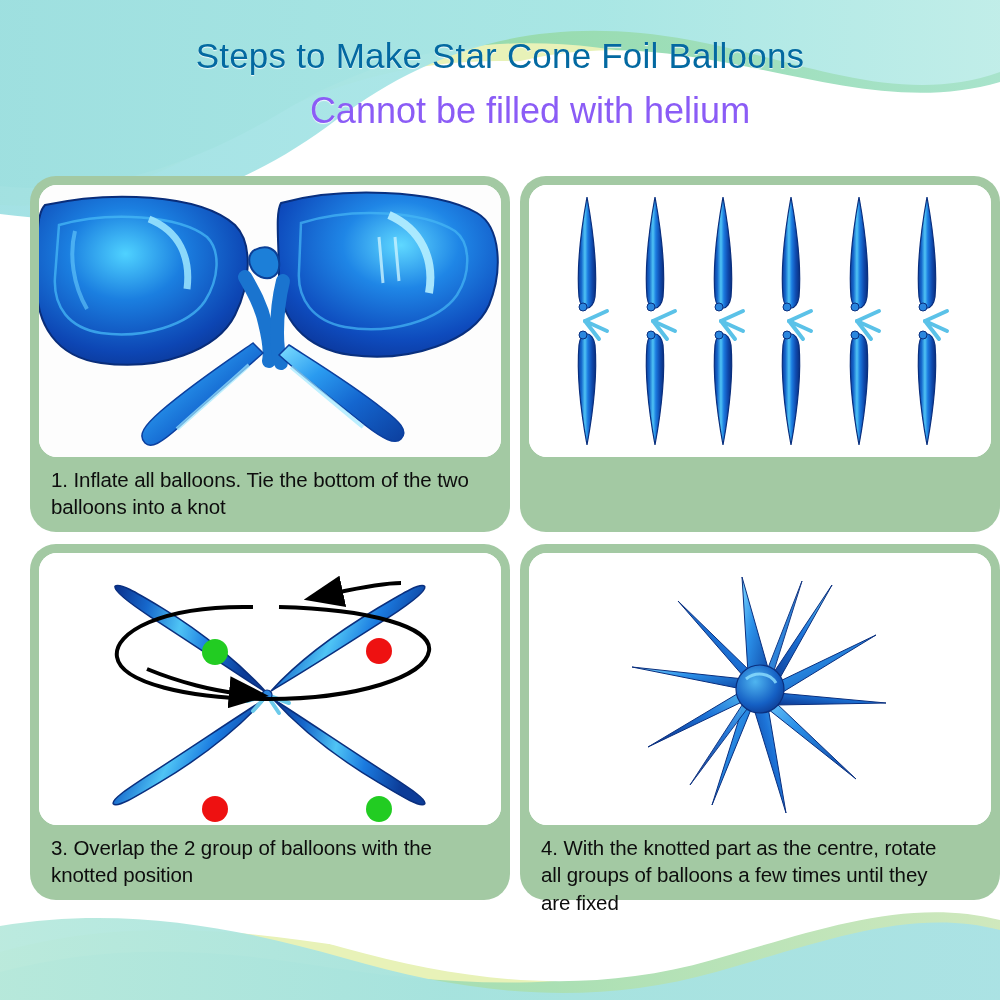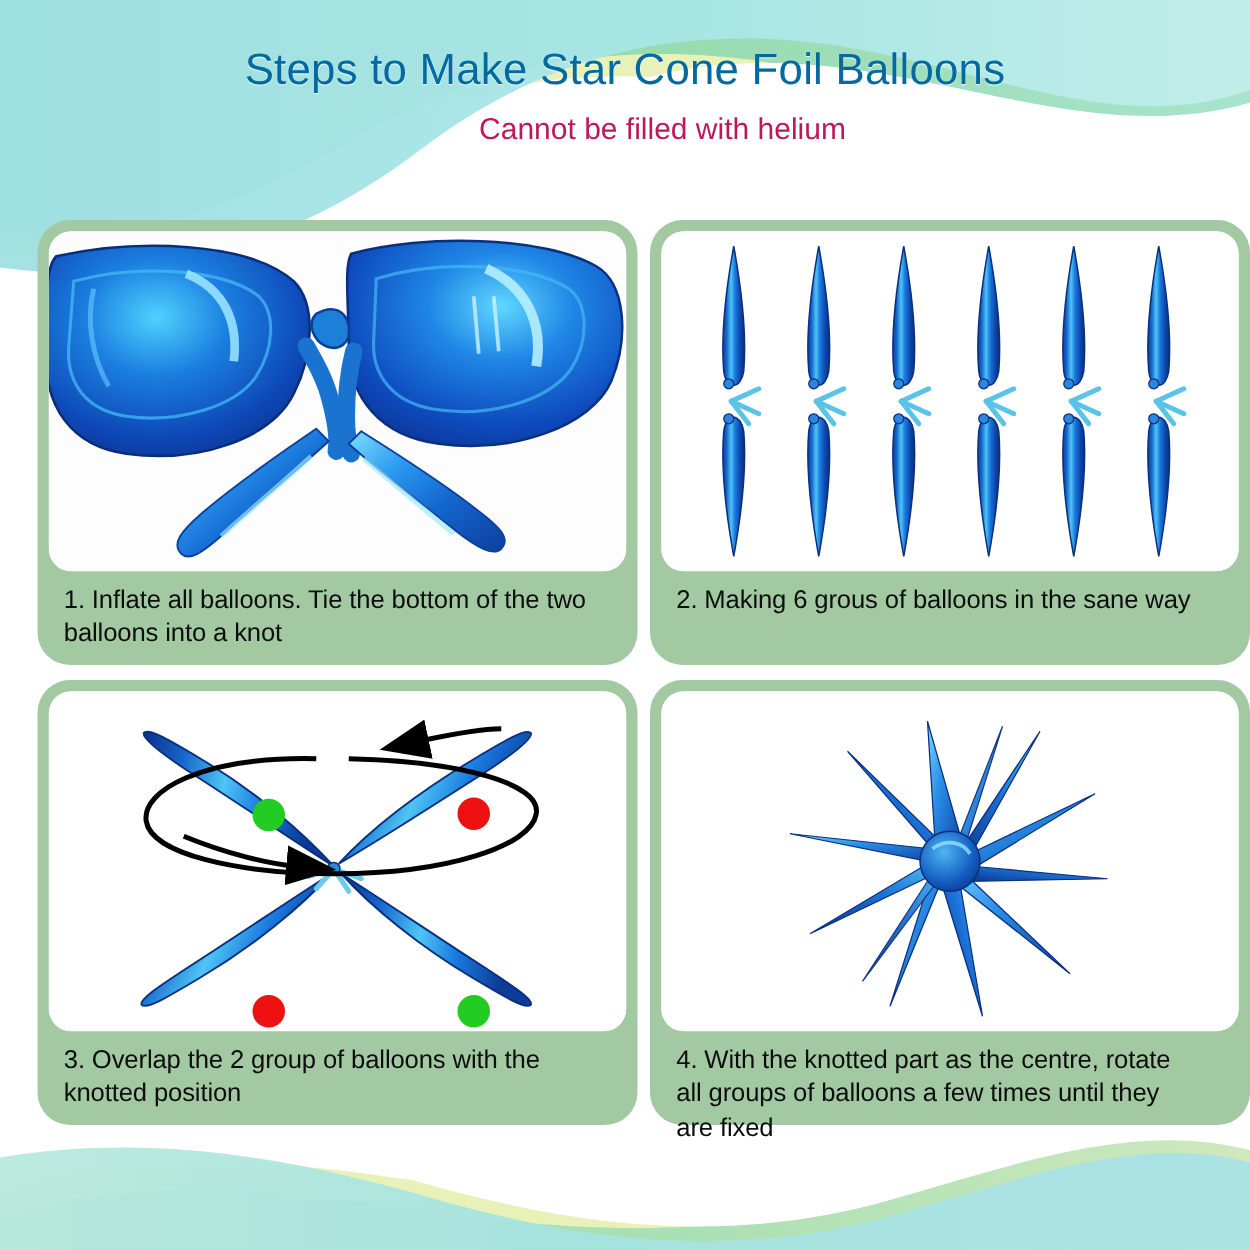--- a/index.html
+++ b/index.html
@@ -34,22 +34,22 @@
   }
   #page-title {
     font-size: 35px;
     color: #0369a1;
     letter-spacing: 0.2px;
     margin: 36px 0 0 0;
     font-weight: normal;
     text-shadow: 0 1px 1px rgba(255,255,255,0.85);
   }
   #page-subtitle {
-    font-size: 24px;
-    color: #be185d;
+    font-size: 36px;
+    color: #8b5cf6;
     margin: 14px 0 0 0;
     padding-left: 60px;
     font-weight: normal;
     text-shadow: 0 1px 1px rgba(255,255,255,0.9);
   }
 
   
   #steps-grid {
     position: absolute;
     left: 0; top: 176px;
@@ -297,21 +297,20 @@
             <circle cx="14" cy="150" r="4" fill="#2a86de" stroke="#0a2f7e" stroke-width="1"></circle>
             <g stroke="#5bc2e8" stroke-width="4" stroke-linecap="round">
               <line x1="16" y1="136" x2="38" y2="126"></line>
               <line x1="16" y1="136" x2="38" y2="146"></line>
               <line x1="16" y1="136" x2="30" y2="154"></line>
             </g>
           </g>
         </g>
       </svg>
     </div>
-    <div class="step-caption">2. Making 6 grous of balloons in the sane way</div>
   </div>
 
   <div class="step-card">
     <div class="step-image">
       <svg width="462" height="272" viewBox="0 0 462 272">
         <defs>
           <linearGradient id="coneX" x1="0" y1="0" x2="1" y2="0.3">
             <stop offset="0%" stop-color="#0a2f8a"></stop>
             <stop offset="25%" stop-color="#1668cc"></stop>
             <stop offset="50%" stop-color="#4fc4f5"></stop>

